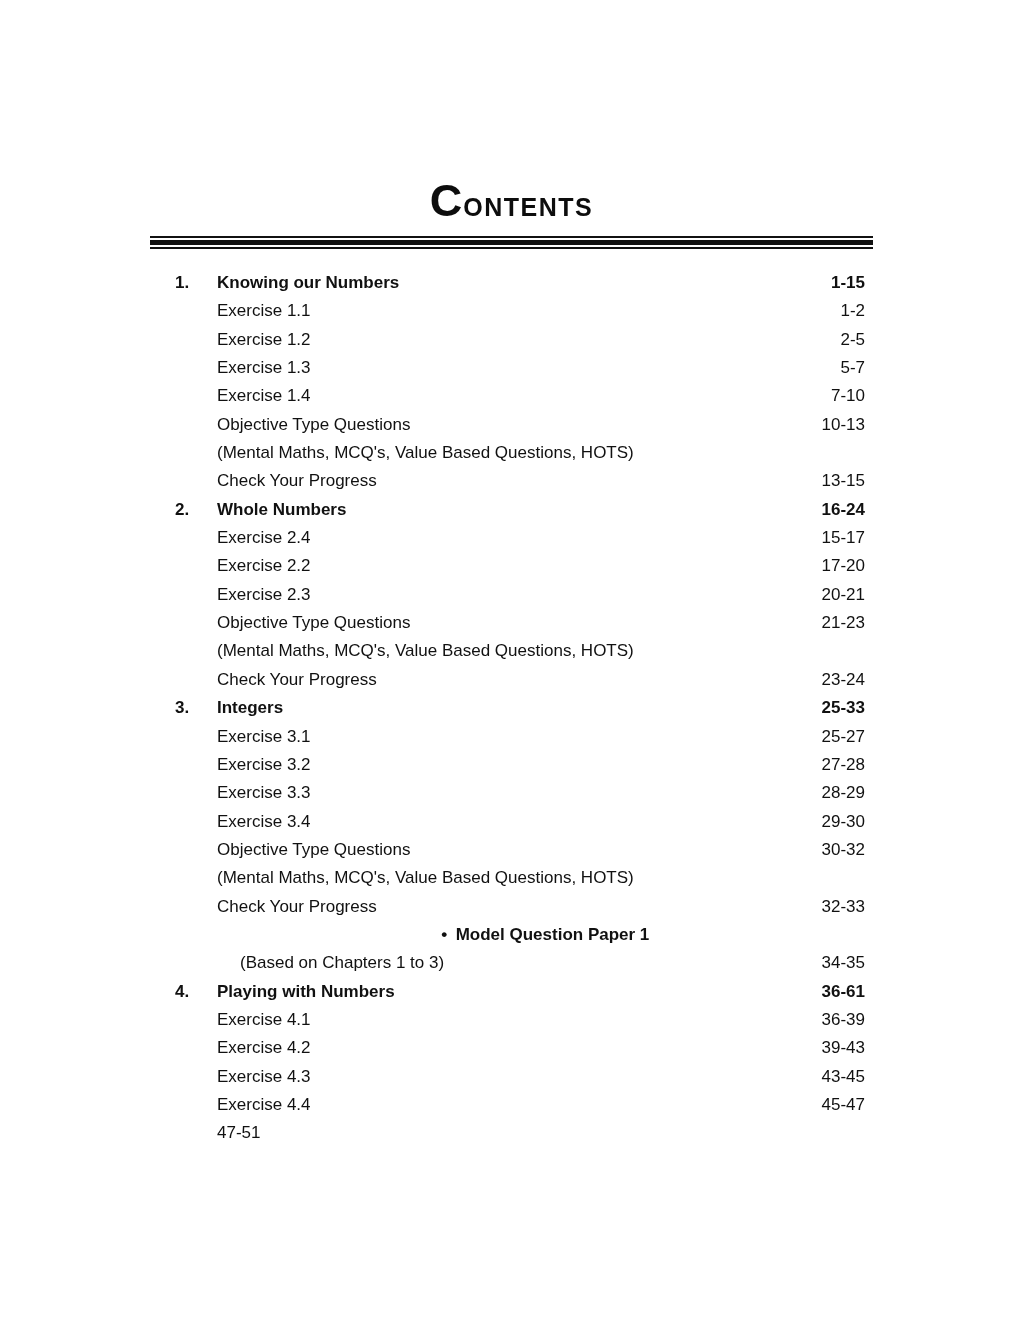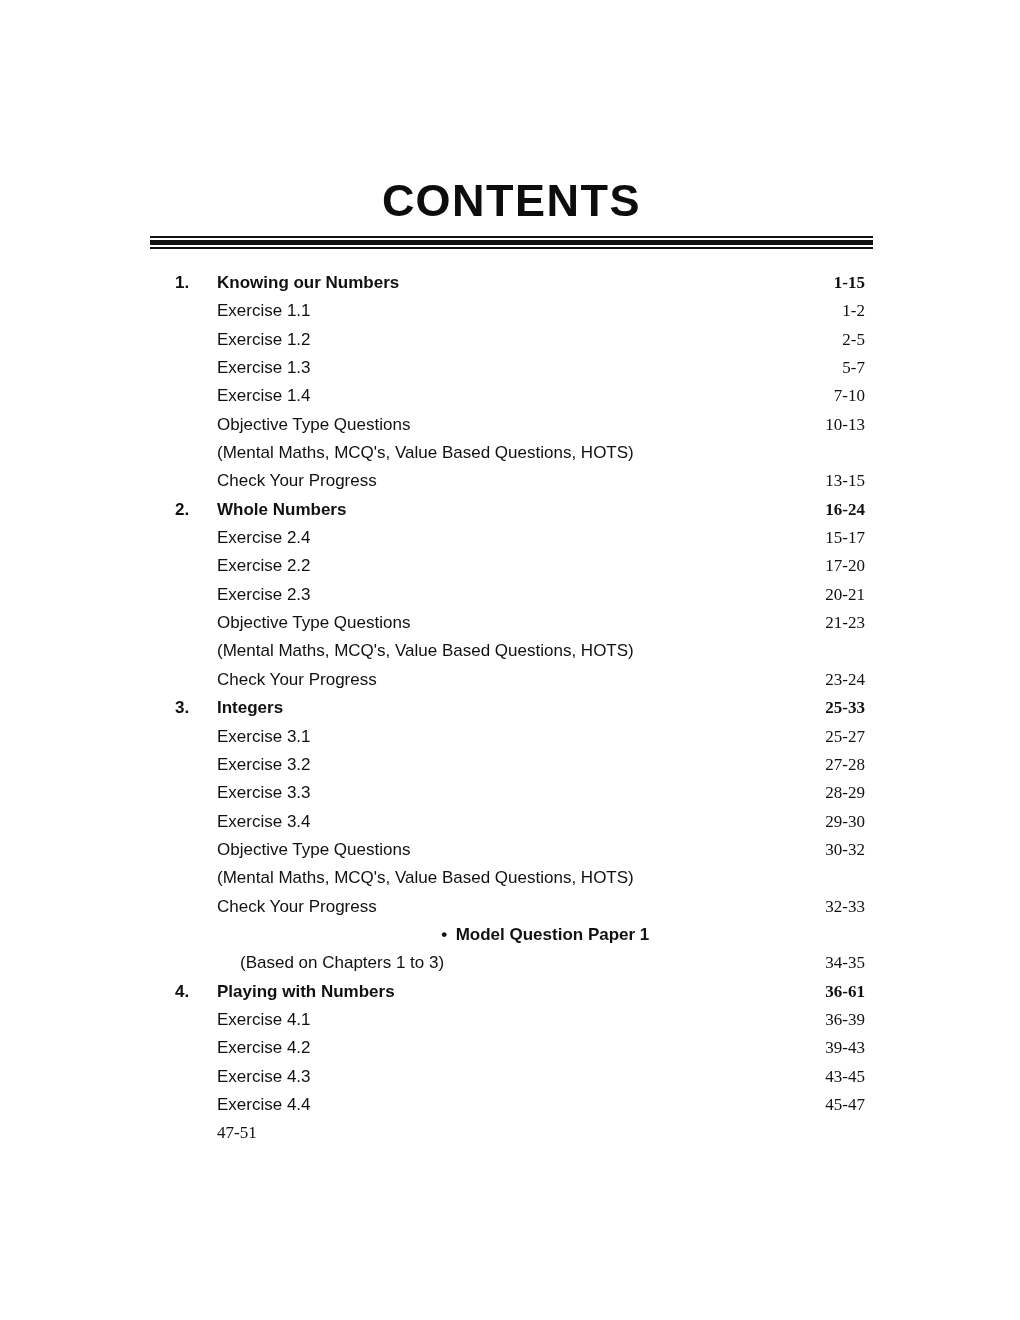--- a/index.html
+++ b/index.html
@@ -26,21 +26,21 @@
     line-height: 42px;
     font-weight: bold;
     color: #0d0d0d;
     white-space: nowrap;
   }
   .title-first {
     font-size: 45px;
     letter-spacing: 1px;
   }
   .title-rest {
-    font-size: 45px;
+    font-size: 25px;
     letter-spacing: 1.5px;
   }
   .rule {
     margin-top: 4px;
   }
   .rule .bar-thin {
     height: 2px;
     background: #111111;
   }
   .rule .bar-thick {
@@ -66,21 +66,20 @@
     width: 42px;
     font-weight: bold;
   }
   .col-label {
     flex: 1 1 auto;
     overflow: hidden;
   }
   .col-pages {
     flex: none;
     text-align: right;
-    font-family: Liberation Serif, serif;
   }
   .row-chapter .col-label,
   .row-chapter .col-pages {
     font-weight: bold;
   }
   .row-bullet .col-label {
     font-weight: bold;
     text-align: center;
   }
   .bullet {

